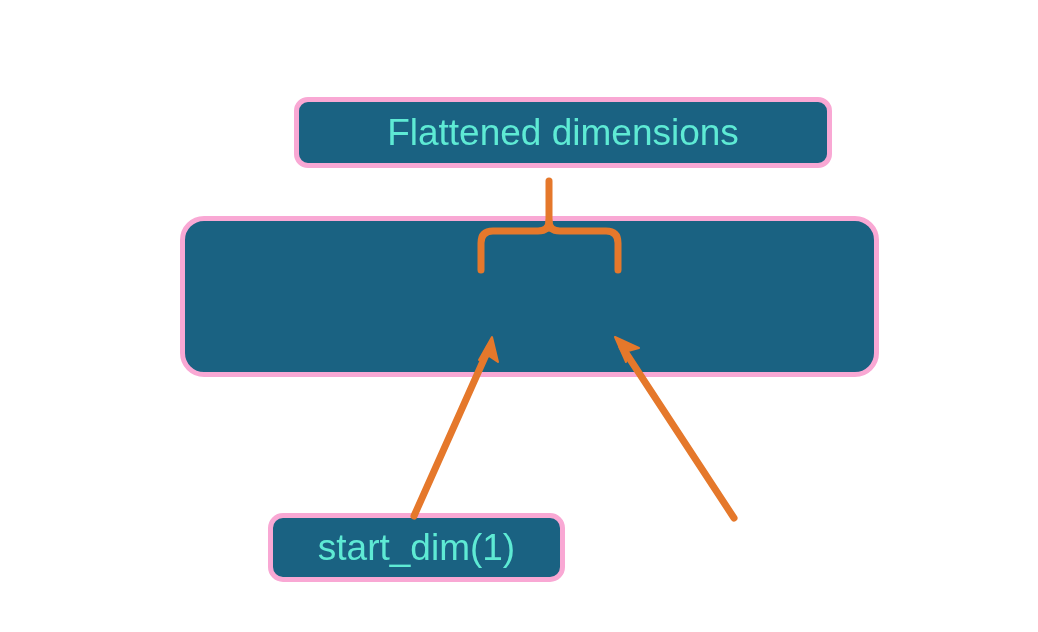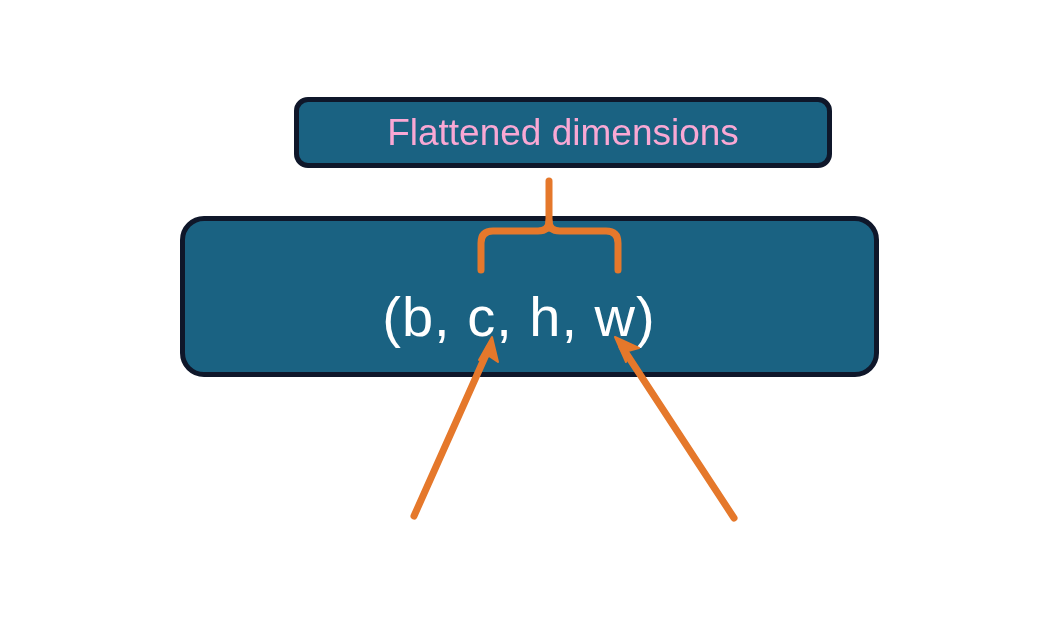--- a/index.html
+++ b/index.html
@@ -12,26 +12,26 @@
     width: 1038px;
     height: 632px;
     background: #ffffff;
     overflow: hidden;
     font-family: "Liberation Sans", sans-serif;
   }
   .node {
     position: absolute;
     box-sizing: border-box;
     background: #1A6282;
-    border: 5px solid #0f172a;
+    border: 5px solid #f9a8d4;
     border-radius: 16px;
     display: flex;
     align-items: center;
     justify-content: center;
-    color: #f9a8d4;
+    color: #5eead4;
     font-family: "Liberation Sans", sans-serif;
     font-weight: 400;
     line-height: 1;
     white-space: nowrap;
     user-select: none;
   }
   #node-flattened {
     left: 294px;
     top: 97px;
     width: 538px;
@@ -89,22 +89,24 @@
 
 <div id="canvas">
 
   <div class="node" id="node-flattened">
     <span>Flattened dimensions</span>
   </div>
 
   <div class="node" id="node-dims">
   </div>
 
-  <div id="dims-label">(b, c, h, w)</div>
 
+  <div class="node" id="node-start">
+    <span>start_dim(1)</span>
+  </div>
 
 
   <svg id="overlay" viewBox="0 0 1038 632" xmlns="http://www.w3.org/2000/svg">
 
     <g>
       <path d="M 481 270
                L 481 243
                Q 481 231 493 231
                L 538 231
                Q 549 231 549 221

